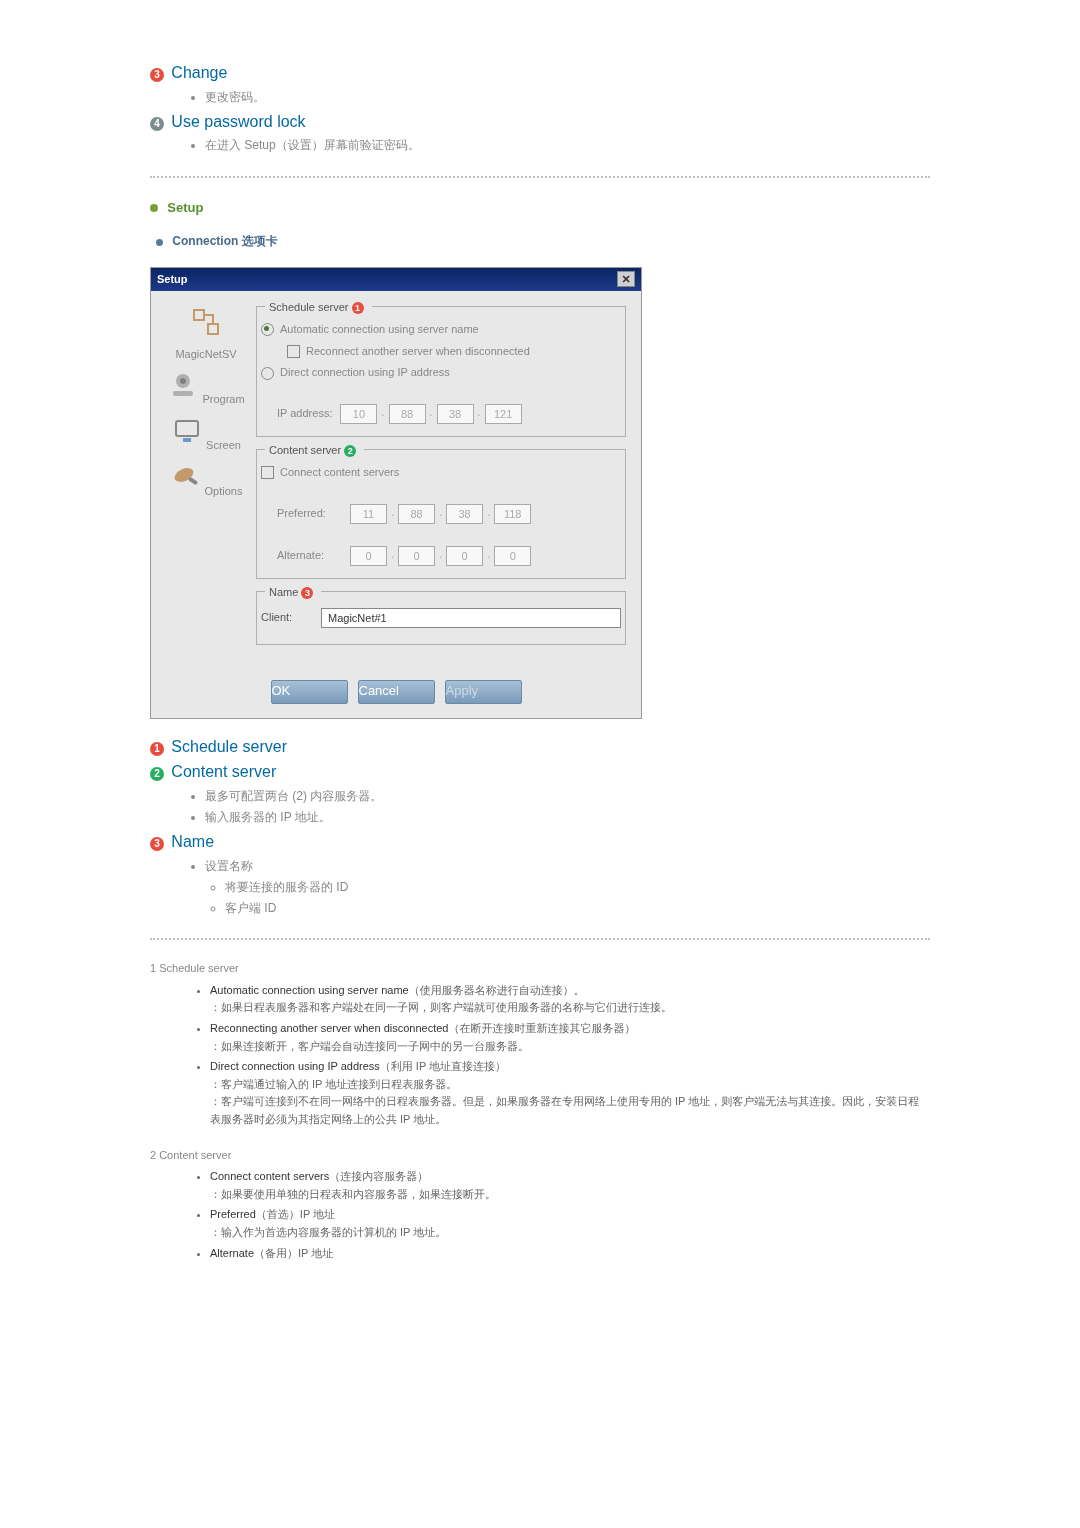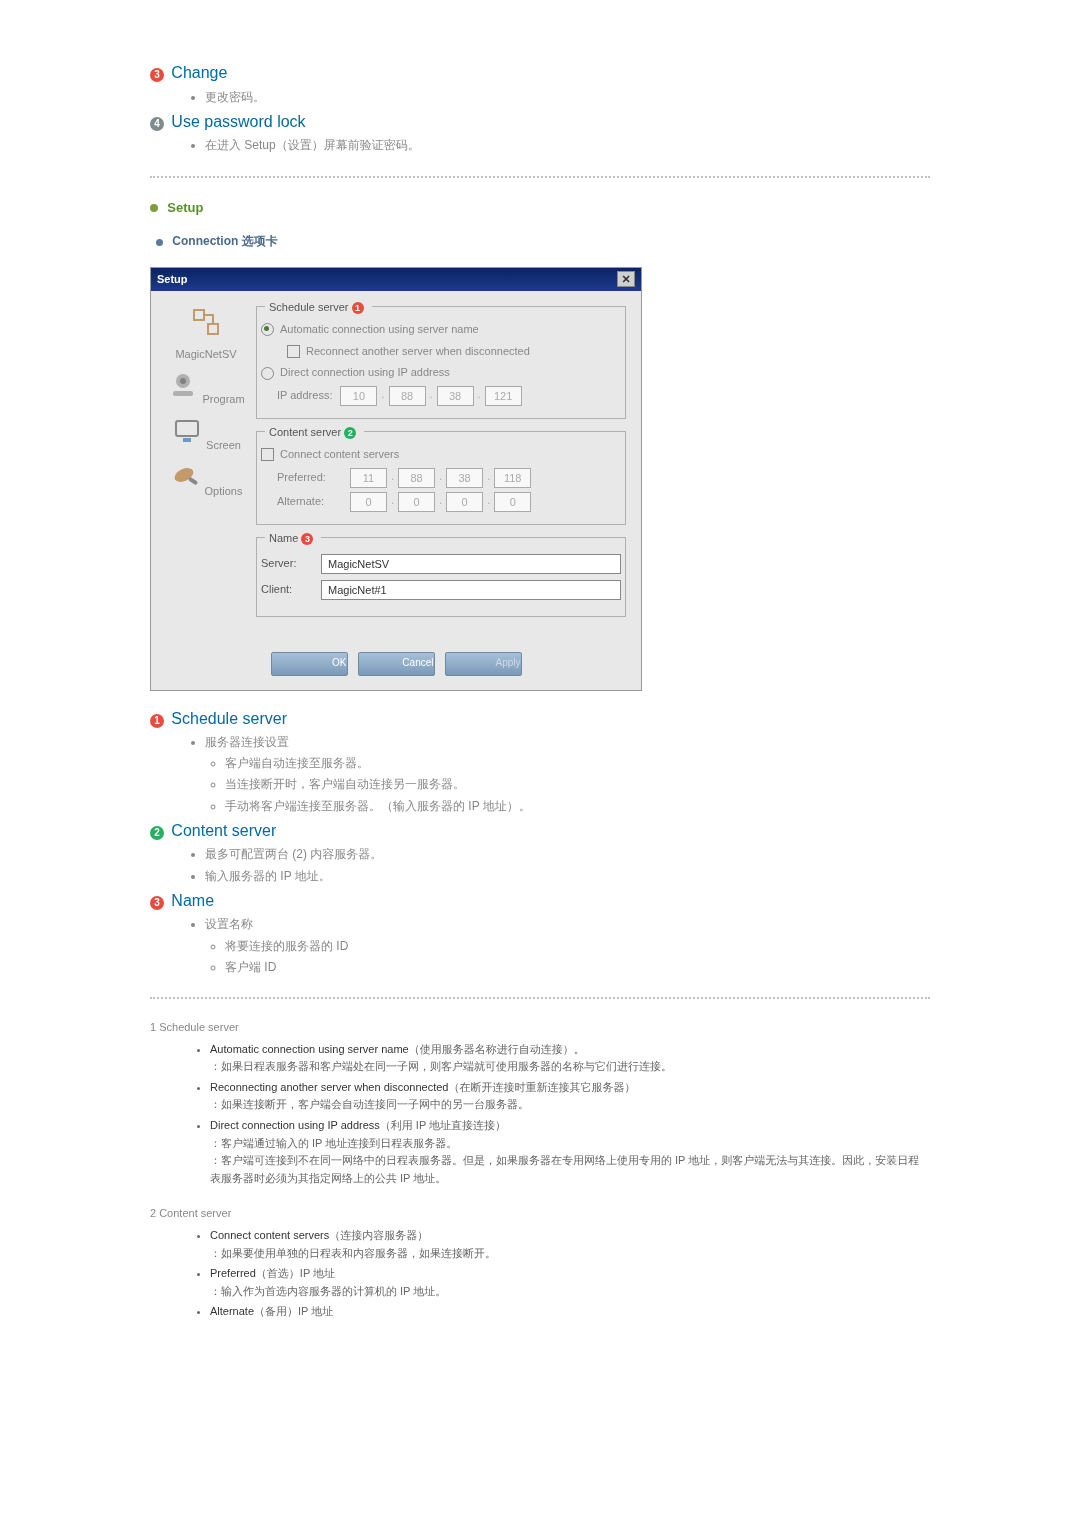--- a/index.html
+++ b/index.html
@@ -21,28 +21,28 @@
 .setup-sidebar{width:80px;display:flex;flex-direction:column;align-items:center;gap:6px}
 .sb-item{text-align:center;color:#888;font-size:11px;cursor:pointer}
 .sb-icon{width:32px;height:32px;margin:0 auto 2px}
 .setup-content{flex:1;padding-left:10px}
 .fieldset{border:1px solid #b0b0b0;padding:10px 4px;margin-bottom:12px;position:relative}
 .legend{position:absolute;top:-8px;left:8px;background:#e8e8e8;padding:0 4px;font-size:11px;color:#555}
 .radio-row,.check-row{display:flex;align-items:center;gap:6px;margin:4px 0;color:#888;font-size:11px}
 .radio{width:11px;height:11px;border:1px solid #888;border-radius:50%;display:inline-block;position:relative}
 .radio.on::after{content:"";position:absolute;width:5px;height:5px;background:#4a7a3a;border-radius:50%;top:2px;left:2px}
 .checkbox{width:11px;height:11px;border:1px solid #888;display:inline-block}
-.ip-row{display:flex;align-items:center;gap:8px;margin:4px 0 2px 16px;color:#888;font-size:11px}
+.ip-row{display:flex;align-items:center;gap:8px;margin:22px 0 2px 16px;color:#888;font-size:11px}
 .ip-boxes{display:flex;gap:4px}
 .ip-box{width:35px;height:18px;background:#f8f8f8;border:1px solid #aaa;text-align:center;line-height:18px;color:#aaa;font-size:11px}
 .name-row{display:flex;align-items:center;margin:6px 0;color:#555;font-size:11px}
 .name-label{width:60px}
 .name-input{flex:1;height:18px;background:#fff;border:1px solid #888;padding:0 6px;line-height:18px;color:#333;font-size:11px}
 .btn-row{display:flex;justify-content:center;gap:10px;padding:8px 0 14px}
-.btn{width:75px;height:22px;border:1px solid #6a8aa8;background:linear-gradient(#a8c0d8,#7a9ab8);color:#fff;font-size:10px;text-align:right;line-height:20px;border-radius:2px;cursor:pointer}
+.btn{width:75px;height:22px;border:1px solid #6a8aa8;background:linear-gradient(#a8c0d8,#7a9ab8);color:#fff;font-size:13px;text-align:left;line-height:20px;border-radius:2px;cursor:pointer}
 .btn.disabled{color:#d0dae4}
 .expl-list{list-style:disc;padding-left:60px;color:#666;margin:4px 0}
 .expl-list>li{margin:3px 0}
 .expl-list b{color:#333;font-weight:normal}
 .num-header{color:#888;margin-top:18px}
 .appendix{color:#888;font-size:11px}
 </style>
 </head>
 <body>
 
@@ -167,48 +167,36 @@
             <span class="ip-box">0</span>
               <span style="color:#aaa">.</span>
             <span class="ip-box">0</span>
           </div>
         </div>
       </div>
 
       <div class="fieldset">
         <div class="legend"><span>Name</span> <span class="num-badge b3" style="width:12px;height:12px;line-height:12px;font-size:9px">3</span></div>
         <div class="name-row">
-          <span class="name-label">Server:</span>
-          <span class="name-input">MagicNetSV</span>
-        </div>
-        <div class="name-row">
           <span class="name-label">Client:</span>
           <span class="name-input">MagicNet#1</span>
         </div>
       </div>
     </div>
   </div>
   <div class="btn-row">
     <div class="btn">OK</div>
     <div class="btn">Cancel</div>
     <div class="btn disabled">Apply</div>
   </div>
 </div>
 
 <div>
   <span class="num-badge b1">1</span>
   <span class="item-title">Schedule server</span>
-  <ul class="sub-list">
-      <li>服务器连接设置</li>
-    <ul class="sub-sub">
-      <li>客户端自动连接至服务器。</li>
-      <li>当连接断开时，客户端自动连接另一服务器。</li>
-      <li>手动将客户端连接至服务器。（输入服务器的 IP 地址）。</li>
-    </ul>
-  </ul>
 </div>
 <div>
   <span class="num-badge b2">2</span>
   <span class="item-title">Content server</span>
   <ul class="sub-list">
     <li>最多可配置两台 (2) 内容服务器。</li>
     <li>输入服务器的 IP 地址。</li>
   </ul>
 </div>
 <div>

